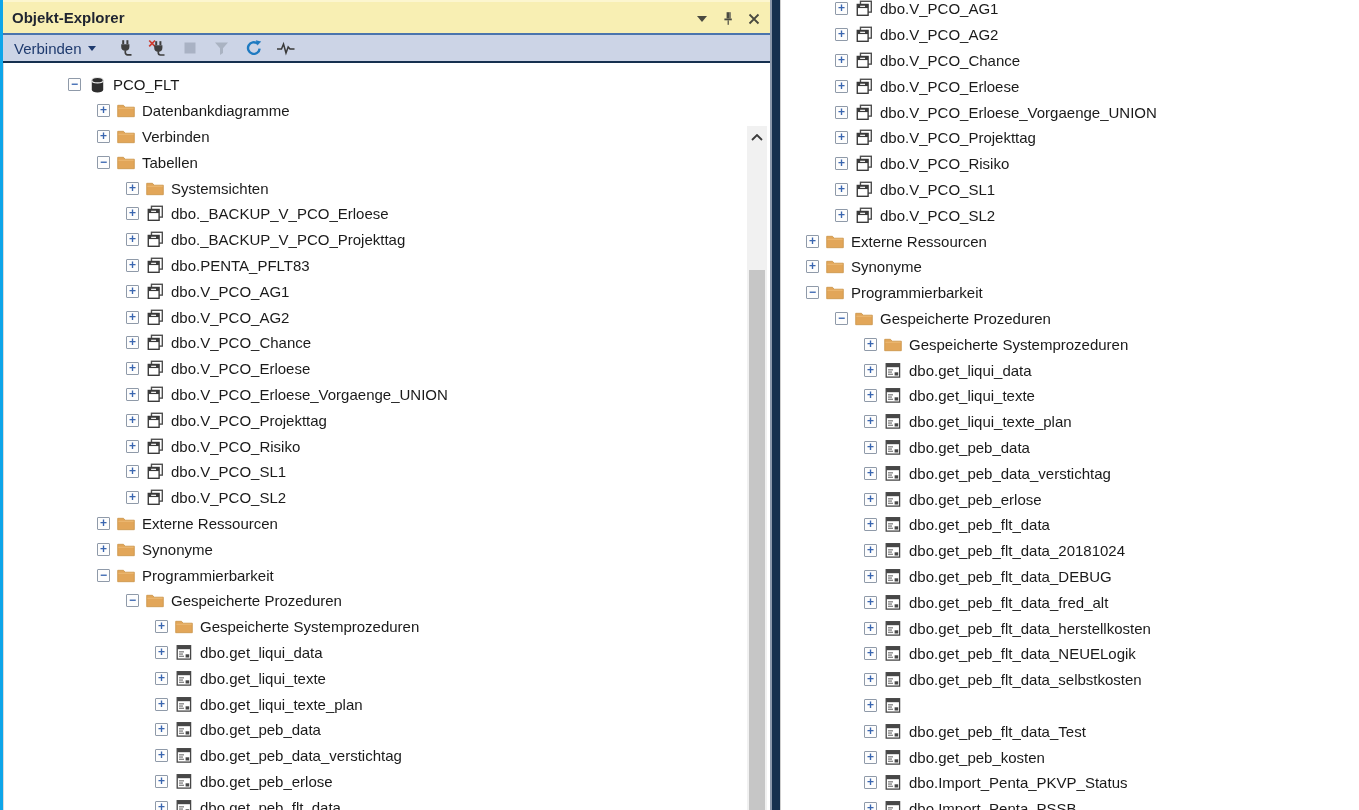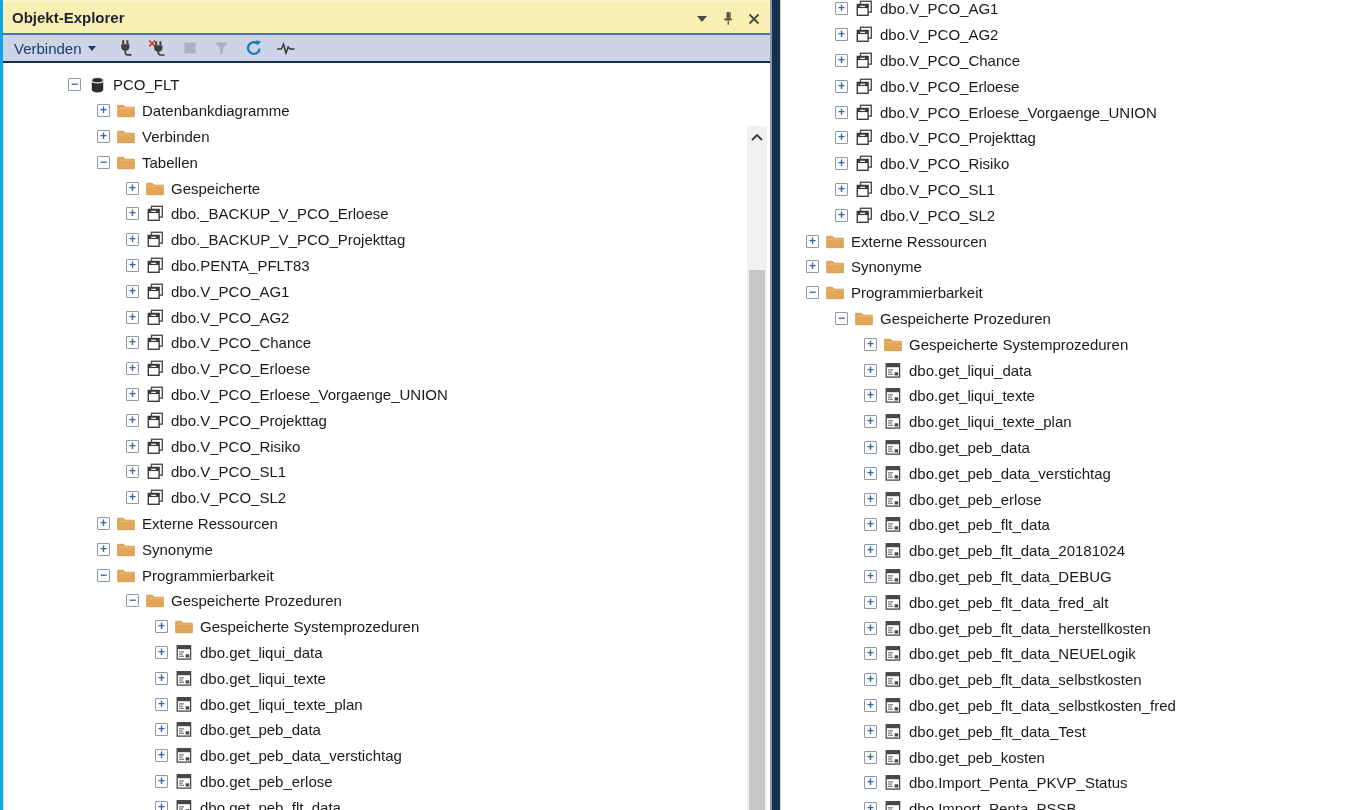--- a/index.html
+++ b/index.html
@@ -192,21 +192,21 @@
           <div class="tree-row">
             <span class="expander" style="margin-left: 122px;">
               <span>+</span>
             </span>
             <span class="row-icon">
               <svg width="18" height="15" viewBox="0 0 18 15">
                 <path d="M0.7 2.3 h5.8 l1.6 1.9 h9.2 v9.5 h-16.6 z" fill="#e2a659" stroke="#c99347" stroke-width="0.8"></path>
                 <rect x="1.4" y="4.8" width="15.2" height="0.9" fill="#eebd78"></rect>
               </svg>
             </span>
-            <span class="row-label">Gespeicherte</span>
+            <span class="row-label">Systemsichten</span>
           </div>
           <div class="tree-row">
             <span class="expander" style="margin-left: 122px;">
               <span>+</span>
             </span>
             <span class="row-icon">
               <svg width="17" height="17" viewBox="0 0 16 16">
                 <rect x="4.2" y="1.2" width="10.2" height="10.2" fill="#ffffff" stroke="#4d4d4d" stroke-width="1.3"></rect>
                 <rect x="1.2" y="4.2" width="10.2" height="10.2" fill="#ffffff" stroke="#3a3a3a" stroke-width="1.3"></rect>
                 <rect x="1.2" y="4.2" width="10.2" height="3.4" fill="#3a3a3a"></rect>
@@ -958,21 +958,20 @@
           <span class="row-icon">
             <svg width="16" height="17" viewBox="0 0 16 16">
               <rect x="1.2" y="1.2" width="13.4" height="13.4" fill="#ffffff" stroke="#474747" stroke-width="1.3"></rect>
               <rect x="1.2" y="1.2" width="13.4" height="3.5" fill="#474747"></rect>
               <rect x="3" y="6.8" width="5" height="1.1" fill="#6a6a6a"></rect>
               <rect x="3" y="9" width="4" height="1.1" fill="#6a6a6a"></rect>
               <rect x="3" y="11.2" width="5" height="1.1" fill="#6a6a6a"></rect>
               <rect x="9.6" y="9.8" width="3.6" height="3.2" fill="#474747"></rect>
             </svg>
           </span>
-          <span class="row-label">dbo.get_peb_flt_data_selbstkosten_fred</span>
         </div>
         <div class="tree-row">
           <span class="expander" style="margin-left: 83px;">
             <span>+</span>
           </span>
           <span class="row-icon">
             <svg width="16" height="17" viewBox="0 0 16 16">
               <rect x="1.2" y="1.2" width="13.4" height="13.4" fill="#ffffff" stroke="#474747" stroke-width="1.3"></rect>
               <rect x="1.2" y="1.2" width="13.4" height="3.5" fill="#474747"></rect>
               <rect x="3" y="6.8" width="5" height="1.1" fill="#6a6a6a"></rect>

